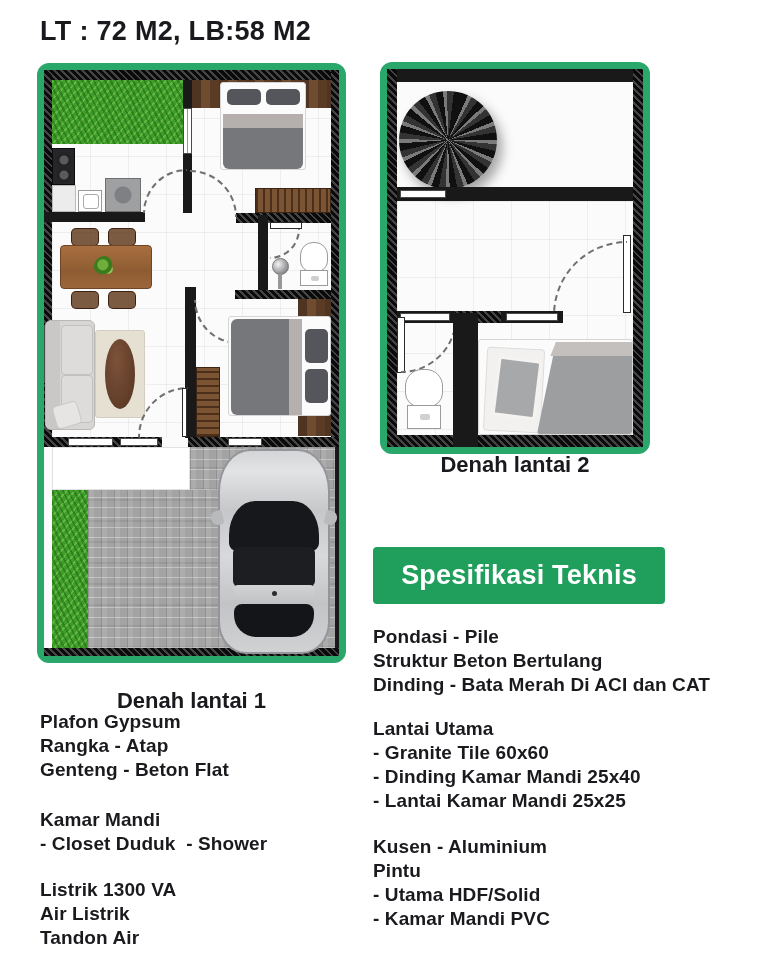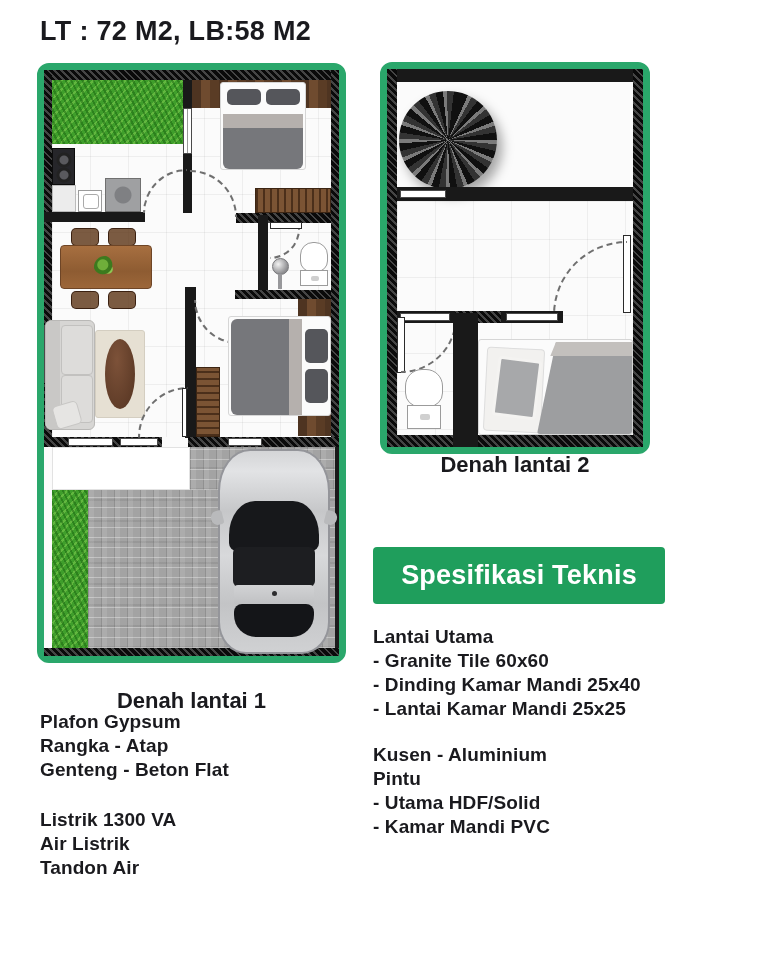--- a/index.html
+++ b/index.html
@@ -242,28 +242,37 @@
   <div class="banner">
     <span>Spesifikasi Teknis</span>
   </div>
 
   <div class="spec-col" style="left:40px;top:710px;width:320px;">
     <div class="spec-group" style="margin-bottom:26px;">
         <div class="spec-line">Plafon Gypsum</div>
         <div class="spec-line">Rangka - Atap</div>
         <div class="spec-line">Genteng - Beton Flat</div>
       </div>
+    <div class="spec-group" style="margin-bottom:22px;">
+        <div class="spec-line">Kamar Mandi</div>
+        <div class="spec-line">- Closet Duduk  - Shower</div>
+      </div>
     <div class="spec-group">
         <div class="spec-line">Listrik 1300 VA</div>
         <div class="spec-line">Air Listrik</div>
         <div class="spec-line">Tandon Air</div>
       </div>
   </div>
 
   <div class="spec-col" style="left:373px;top:625px;width:390px;">
+    <div class="spec-group" style="margin-bottom:20px;">
+        <div class="spec-line">Pondasi - Pile</div>
+        <div class="spec-line">Struktur Beton Bertulang</div>
+        <div class="spec-line">Dinding - Bata Merah Di ACI dan CAT</div>
+      </div>
     <div class="spec-group" style="margin-bottom:22px;">
         <div class="spec-line">Lantai Utama</div>
         <div class="spec-line">- Granite Tile 60x60</div>
         <div class="spec-line">- Dinding Kamar Mandi 25x40</div>
         <div class="spec-line">- Lantai Kamar Mandi 25x25</div>
       </div>
     <div class="spec-group">
         <div class="spec-line">Kusen - Aluminium</div>
         <div class="spec-line">Pintu</div>
         <div class="spec-line">- Utama HDF/Solid</div>

